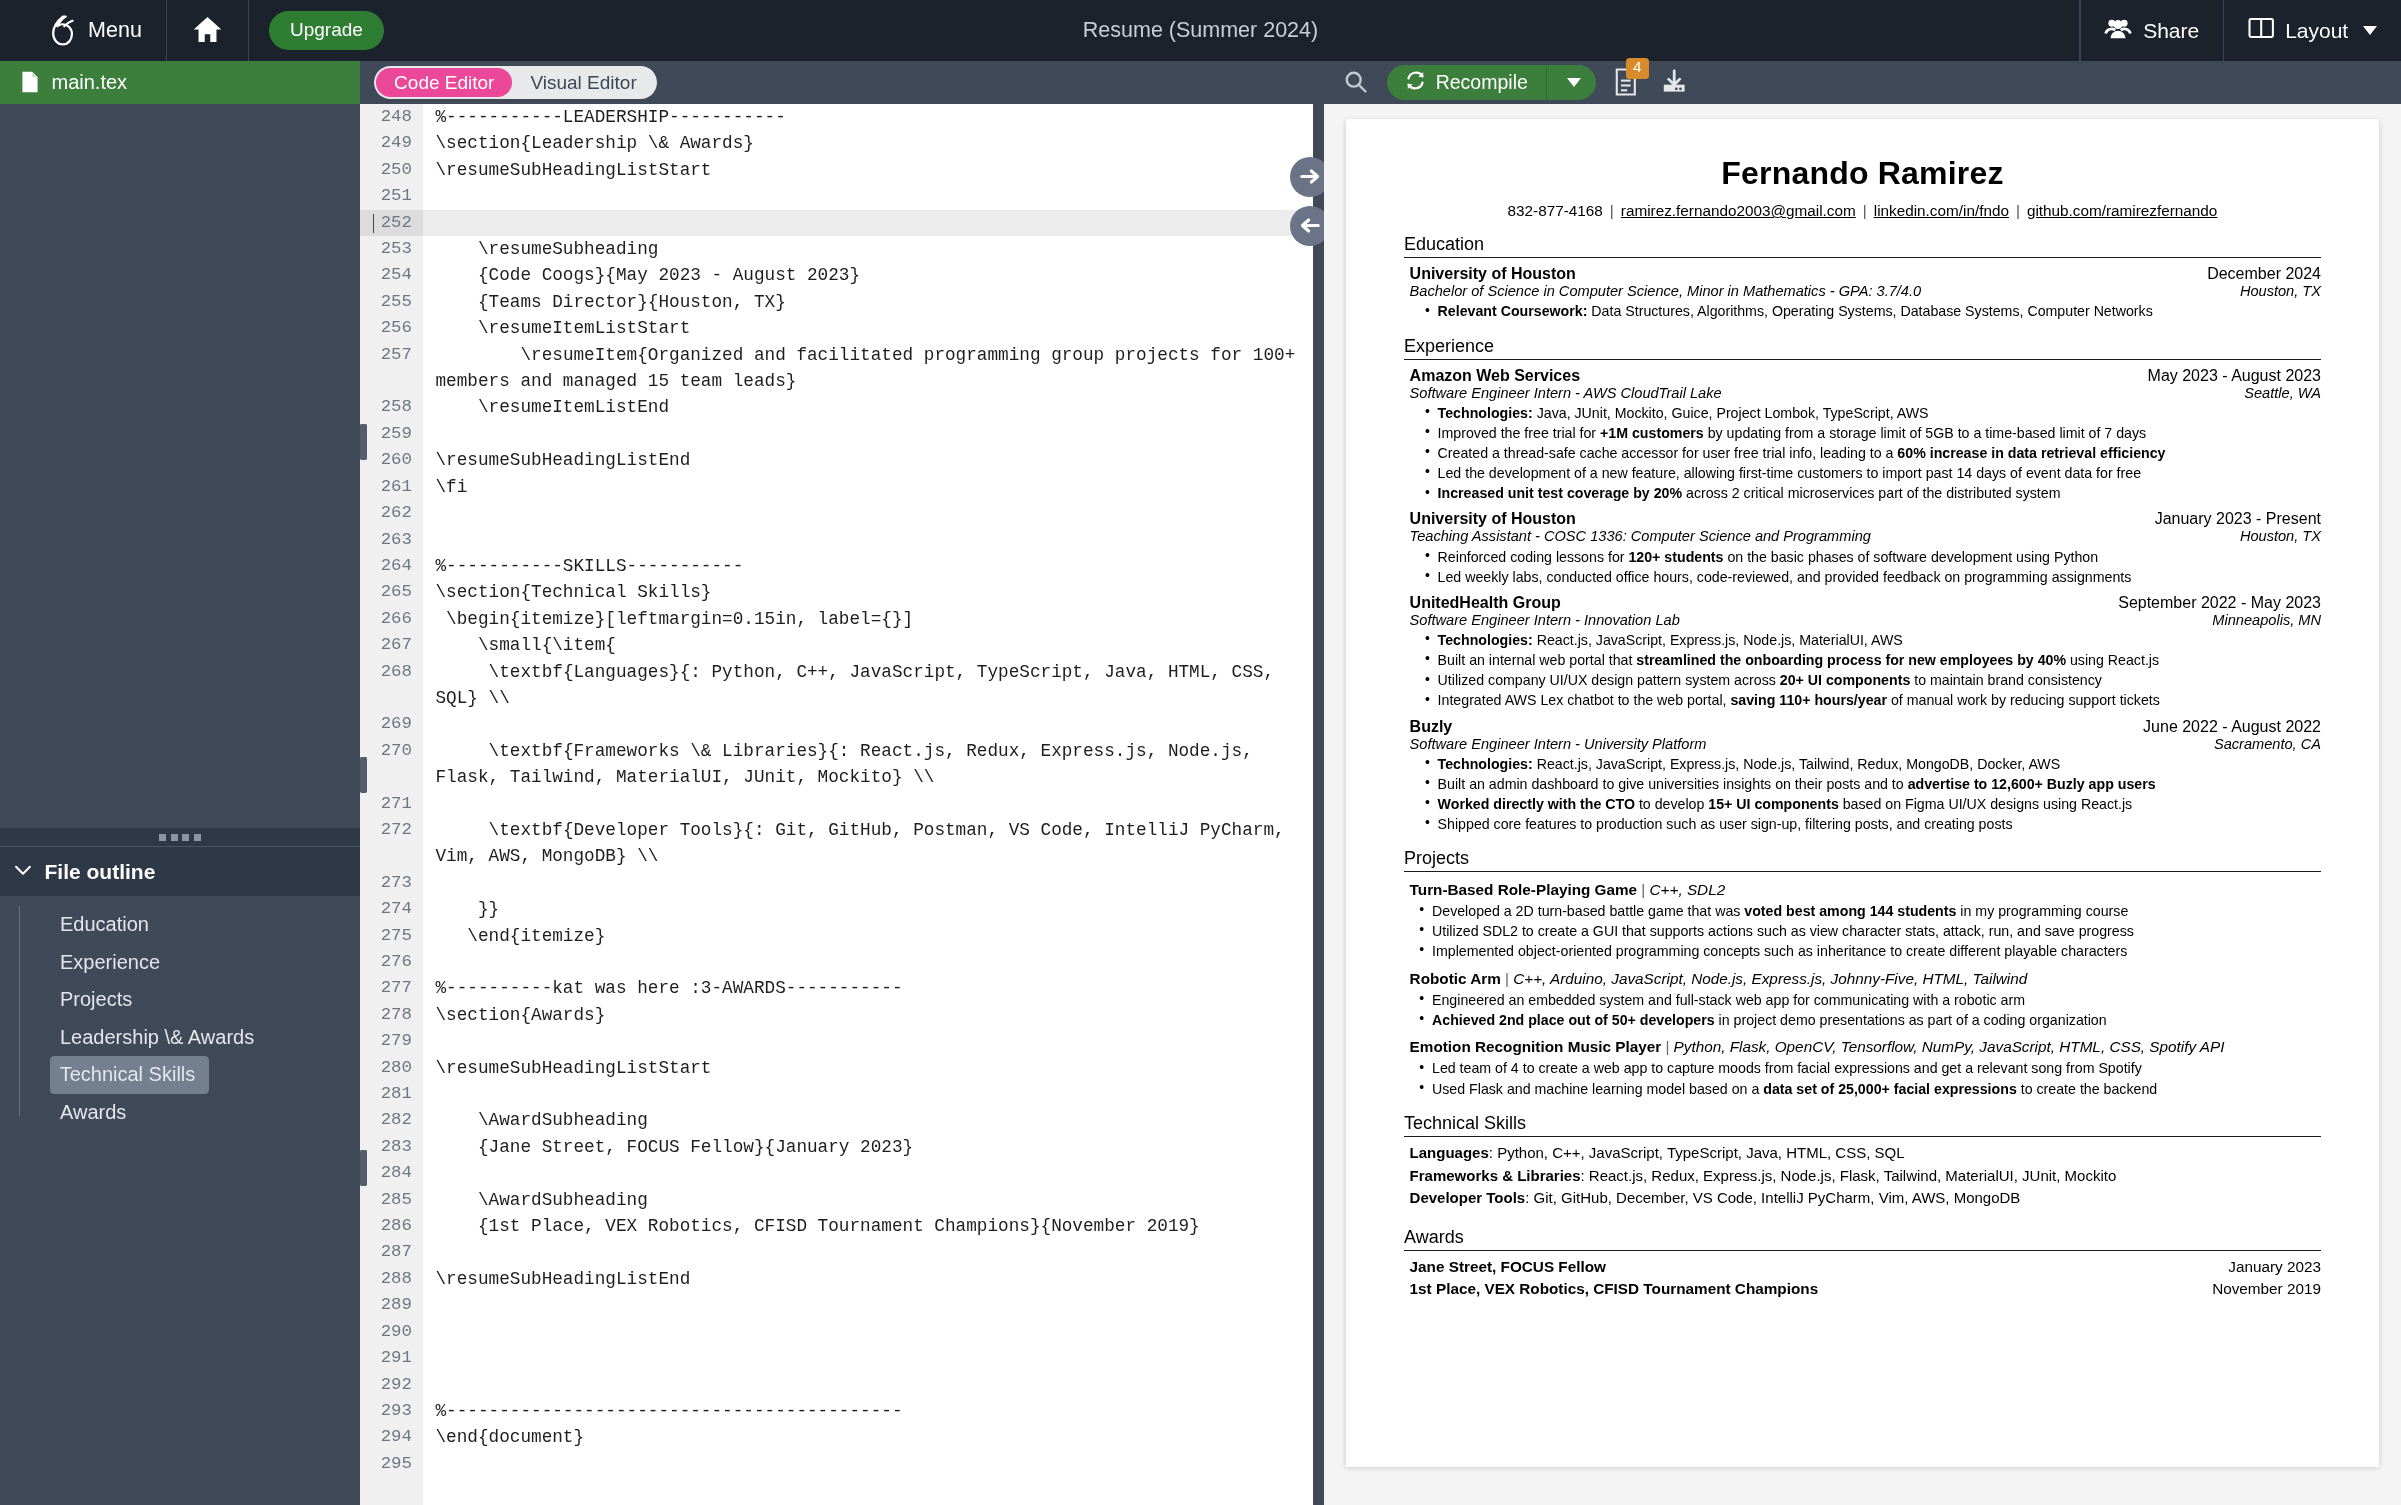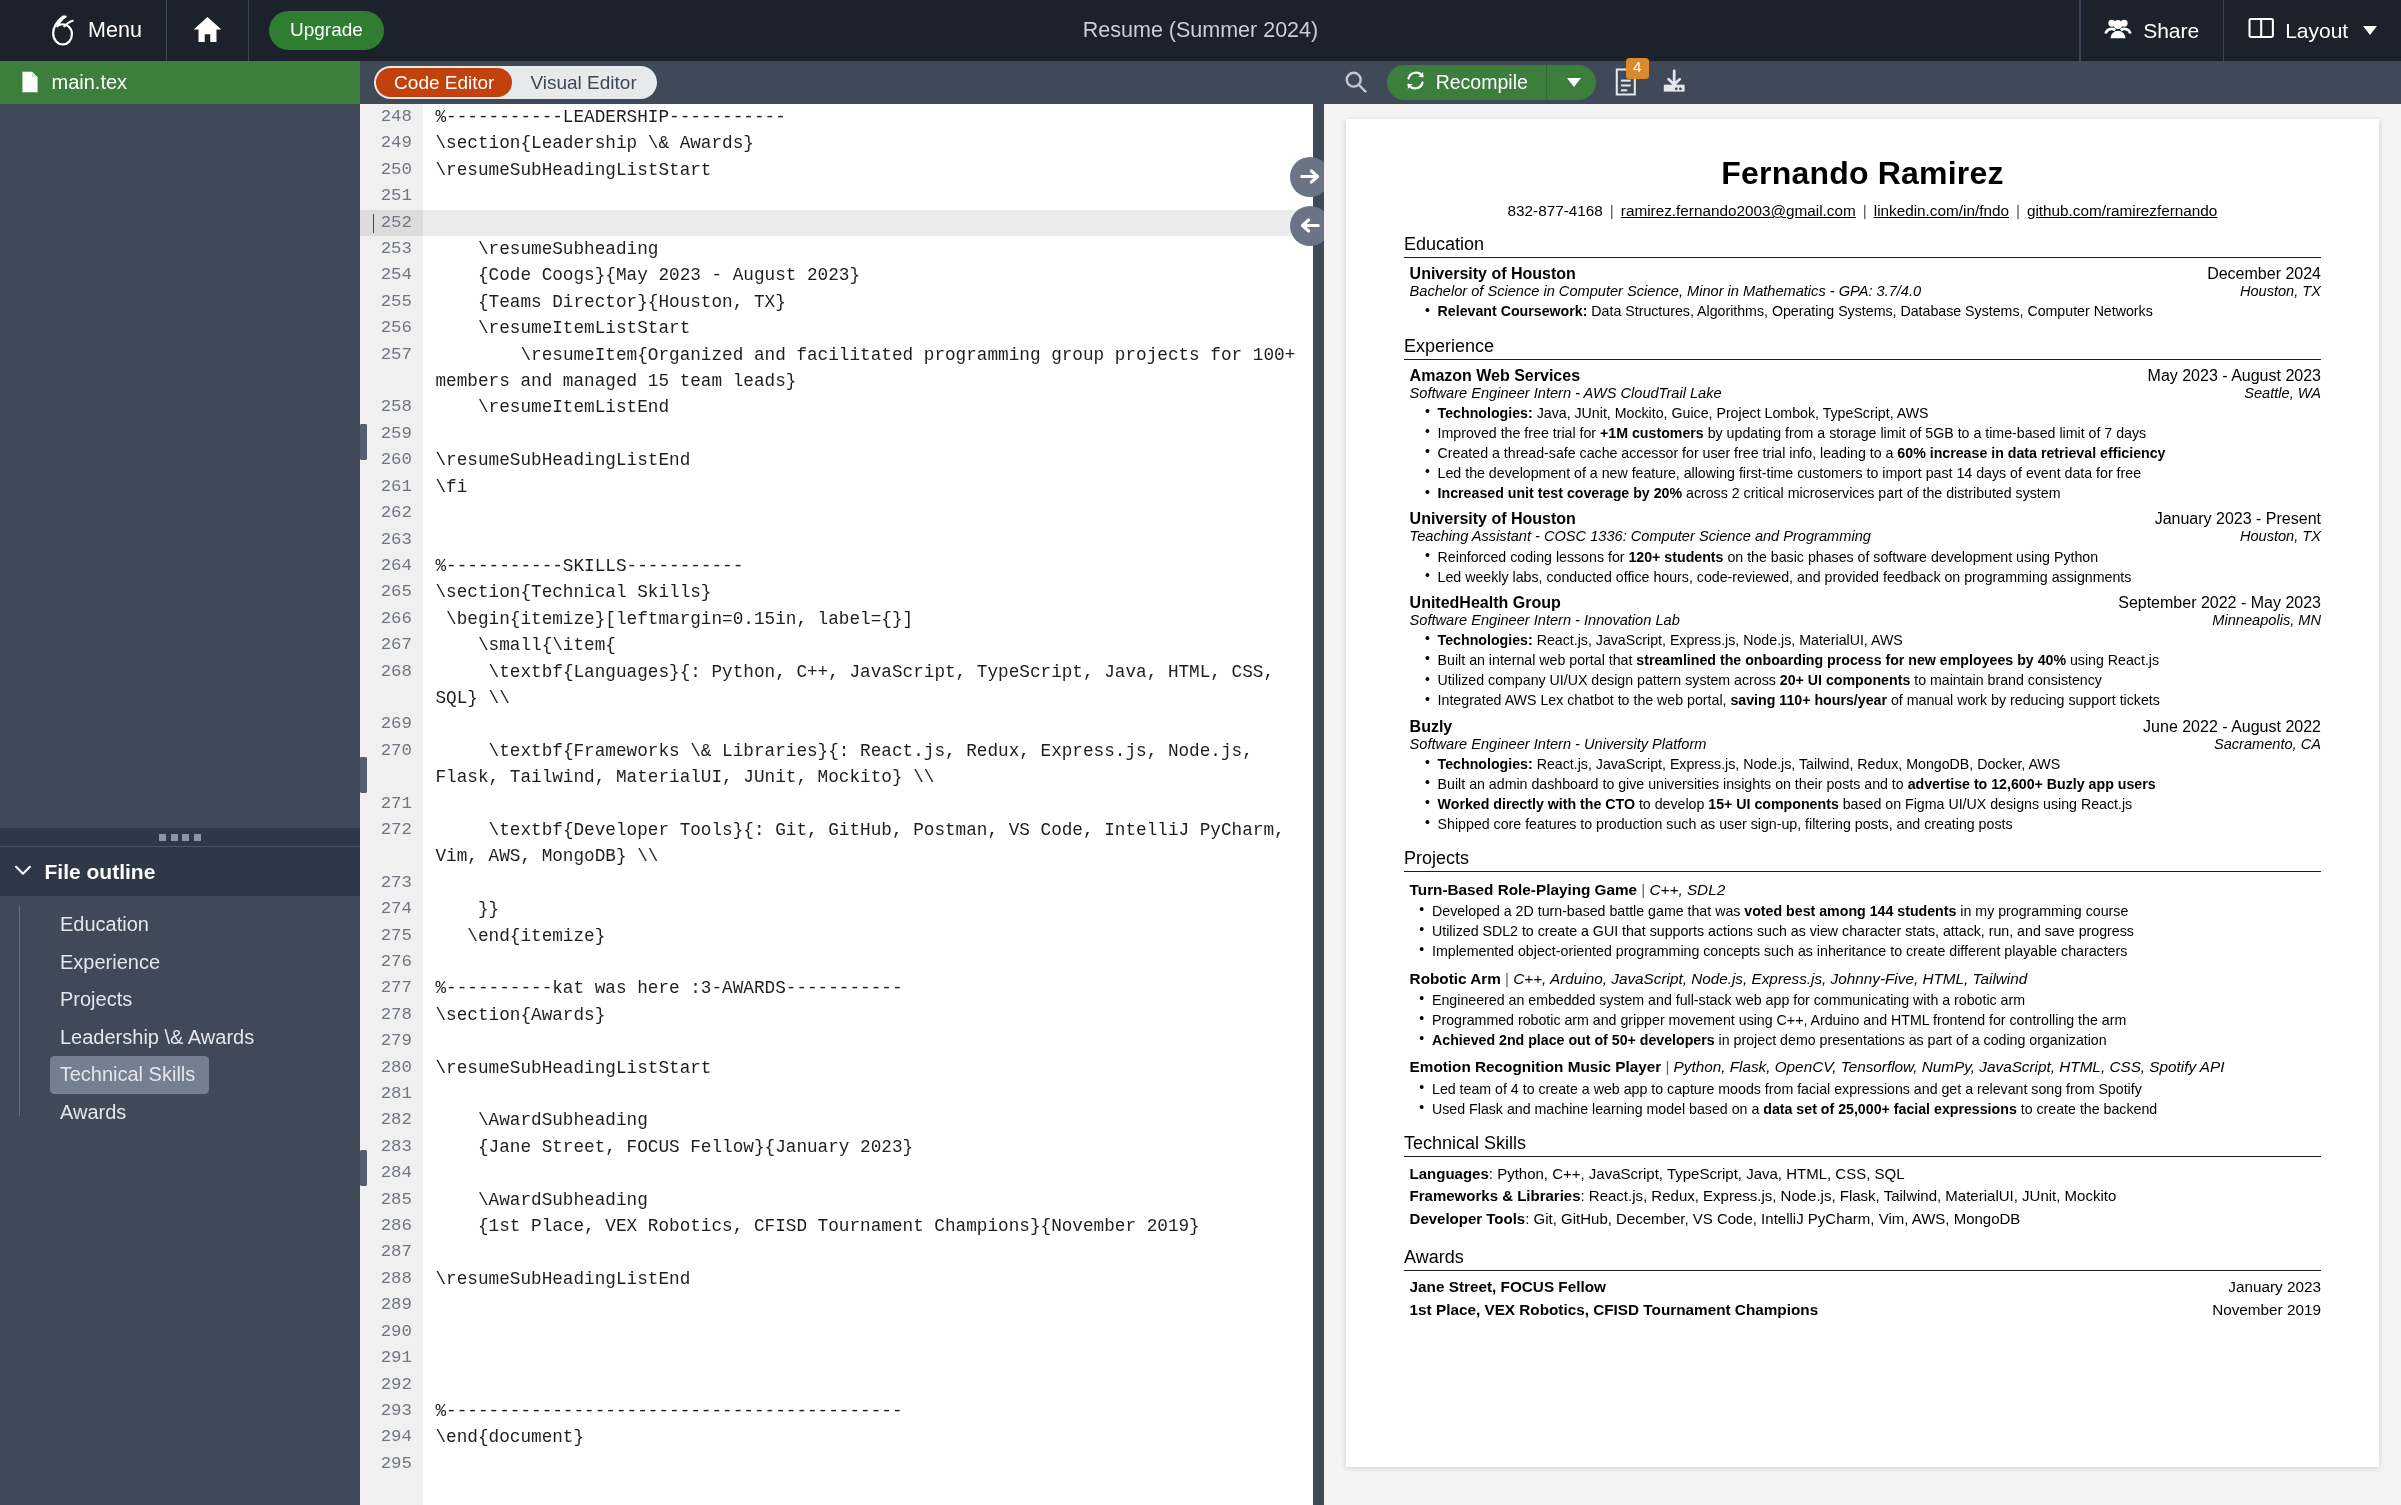--- a/index.html
+++ b/index.html
@@ -88,21 +88,21 @@
     background: #3f4957; display: flex; align-items: center; padding-left: 14px;
   }
   .seg-wrap {
     display: flex; align-items: center; background: #e8e9eb; border-radius: 694px;
     padding: 2.1px; height: 33px;
   }
   .seg {
     font-size: 19px; padding: 0 18px; height: 29px; display: flex;
     align-items: center; border-radius: 694px; cursor: pointer; color: #3e4754;
   }
-  .seg.active { background: #c2410c; color: #fff; }
+  .seg.active { background: #ec4899; color: #fff; }
 
   #pdf-toolbar {
     position: absolute; left: 1324px; top: 61px; width: 1077px; height: 43px;
     background: #3f4957; display: flex; align-items: center; justify-content: flex-start;
     padding-left: 7px;
   }
   .tool-icon { width: 49px; height: 43px; display: flex; align-items: center; justify-content: center; cursor: pointer; }
   .recompile-group {
     display: flex; align-items: center; background: #3c7f3c; border-radius: 694px;
     height: 35px; margin-left: 7px; overflow: hidden;
@@ -677,21 +677,20 @@
       <div id="proj-list">
           <div class="r-proj-title"><b>Turn-Based Role-Playing Game</b><span class="pipe">|</span><i>C++, SDL2</i></div>
           <ul class="r-bullets">
             <li>Developed a 2D turn-based battle game that was <b>voted best among 144 students</b> in my programming course</li>
             <li>Utilized SDL2 to create a GUI that supports actions such as view character stats, attack, run, and save progress</li>
             <li>Implemented object-oriented programming concepts such as inheritance to create different playable characters</li>
           </ul>
           <div class="r-proj-title"><b>Robotic Arm</b><span class="pipe">|</span><i>C++, Arduino, JavaScript, Node.js, Express.js, Johnny-Five, HTML, Tailwind</i></div>
           <ul class="r-bullets">
             <li>Engineered an embedded system and full-stack web app for communicating with a robotic arm</li>
-            <li>Programmed robotic arm and gripper movement using C++, Arduino and HTML frontend for controlling the arm</li>
             <li><b>Achieved 2nd place out of 50+ developers</b> in project demo presentations as part of a coding organization</li>
           </ul>
           <div class="r-proj-title"><b>Emotion Recognition Music Player</b><span class="pipe">|</span><i>Python, Flask, OpenCV, Tensorflow, NumPy, JavaScript, HTML, CSS, Spotify API</i></div>
           <ul class="r-bullets">
             <li>Led team of 4 to create a web app to capture moods from facial expressions and get a relevant song from Spotify</li>
             <li>Used Flask and machine learning model based on a <b>data set of 25,000+ facial expressions</b> to create the backend</li>
           </ul>
         </div>
 
       <div class="r-sec">Technical Skills</div>

